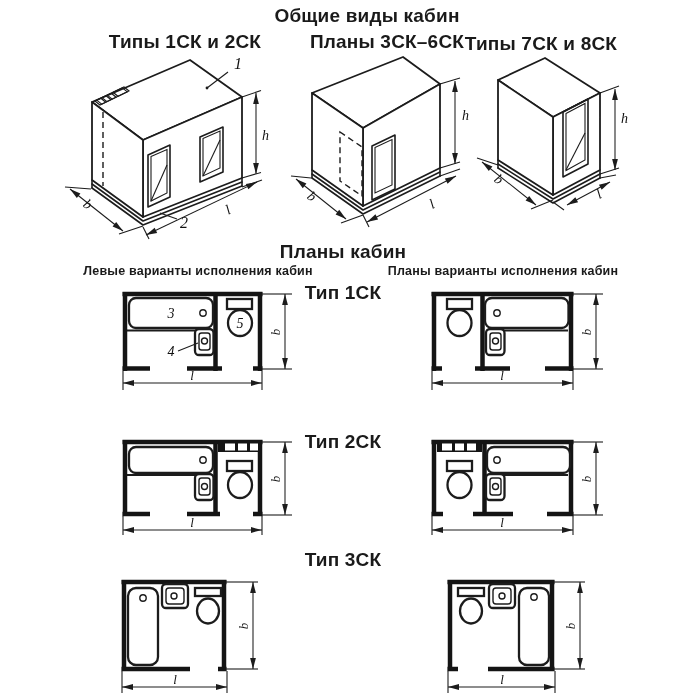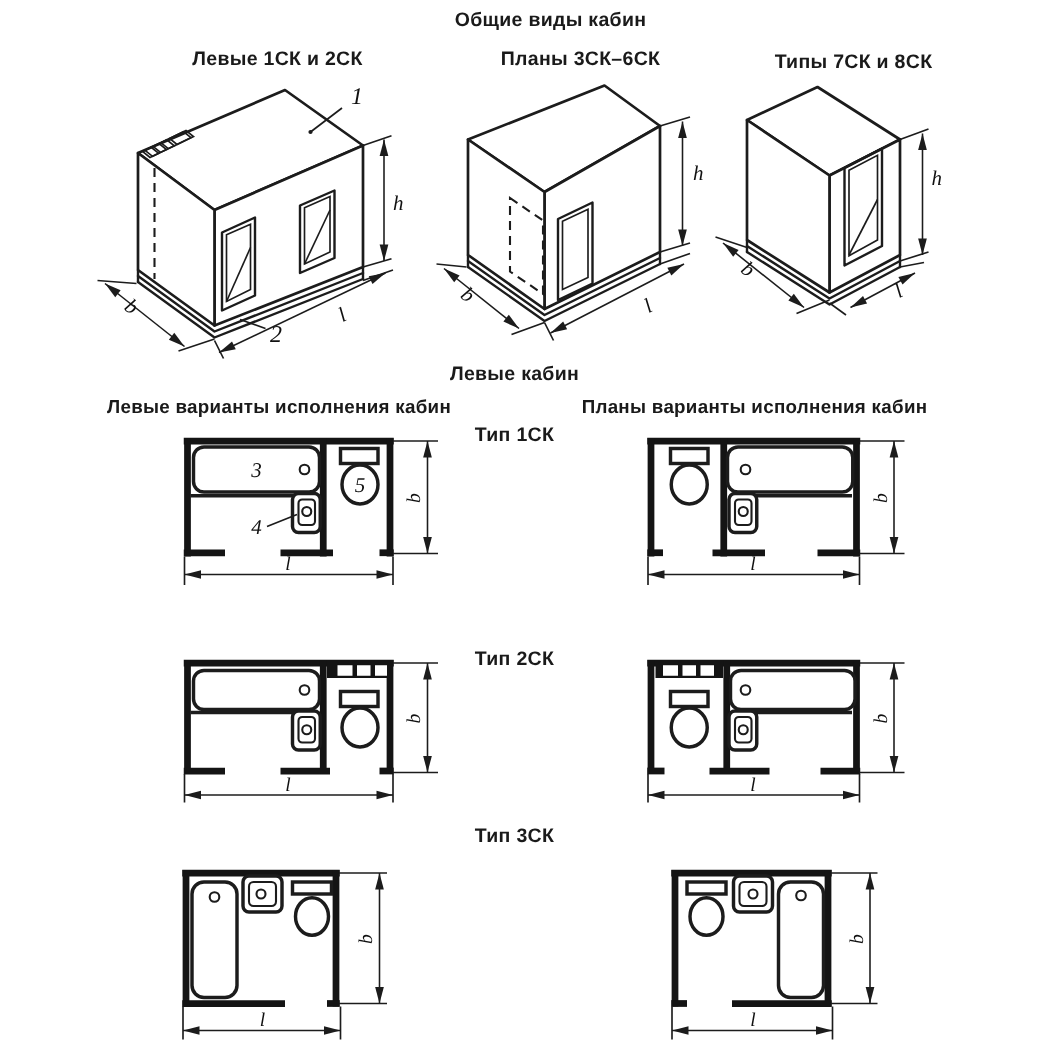--- a/index.html
+++ b/index.html
@@ -2,21 +2,21 @@
 <html><head>
 <meta charset="utf-8">
 <style>
   html,body{margin:0;padding:0;}
   body{
     width:700px;height:700px;position:relative;background:#ffffff;
     font-family:"Liberation Sans",sans-serif;color:#151515;overflow:hidden;
   }
   .t{
     position:absolute;transform:translateX(-50%);white-space:nowrap;
-    font-weight:bold;font-size:13px;color:#1a1a1a;letter-spacing:.2px;
+    font-weight:bold;font-size:19px;color:#1a1a1a;letter-spacing:.2px;
   }
   .t.small{font-size:12.5px}
   svg{position:absolute;overflow:visible}
   
   .face{fill:#ffffff;stroke:#1c1c1c;stroke-width:1.8;stroke-linejoin:round}
   .ln{stroke:#1c1c1c;stroke-width:1.6;fill:none;stroke-linecap:round;stroke-linejoin:round}
   .thin{stroke:#1c1c1c;stroke-width:1.1;fill:none}
   .dash{stroke:#1c1c1c;stroke-width:1.4;fill:none;stroke-dasharray:6 4}
   
   .wall{stroke:#141414;stroke-width:4.5;fill:none}
@@ -28,25 +28,25 @@
   text{fill:#111111}
   .dimtx{font:italic 13px "Liberation Serif",serif}
   .dimtx2{font:italic 14px "Liberation Serif",serif}
   .num{font:italic 14px "Liberation Serif",serif}
   .num2{font:italic 16px "Liberation Serif",serif}
 </style>
 </head>
 <body>
 
 <div class="t" style="left:367px;top:5px">Общие виды кабин</div>
-<div class="t" style="left:185px;top:31px">Левые 1СК и 2СК</div>
+<div class="t" style="left:185px;top:31px">Типы 1СК и 2СК</div>
 <div class="t" style="left:387px;top:31px">Планы 3СК–6СК</div>
-<div class="t" style="left:569px;top:33px">Типы 7СК и 8СК</div>
-<div class="t" style="left:343px;top:241px">Левые кабин</div>
-<div class="t small" style="left:186px;top:264px">Левые варианты исполнения кабин</div>
+<div class="t" style="left:541px;top:33px">Типы 7СК и 8СК</div>
+<div class="t" style="left:343px;top:241px">Планы кабин</div>
+<div class="t small" style="left:198px;top:264px">Левые варианты исполнения кабин</div>
 <div class="t small" style="left:503px;top:264px">Планы варианты исполнения кабин</div>
 <div class="t" style="left:343px;top:282px">Тип 1СК</div>
 <div class="t" style="left:343px;top:431px">Тип 2СК</div>
 <div class="t" style="left:343px;top:549px">Тип 3СК</div>
 
 <svg style="left:60px;top:50px" width="215" height="195" viewBox="0 0 215 195">
   <defs>
     <marker id="arr" markerUnits="userSpaceOnUse" markerWidth="12" markerHeight="8" viewBox="0 0 12 8" refX="11.5" refY="4" orient="auto-start-reverse">
       <path d="M11.5,4 L0.5,1.1 L0.5,6.9 Z" fill="#1c1c1c"></path>
     </marker>

